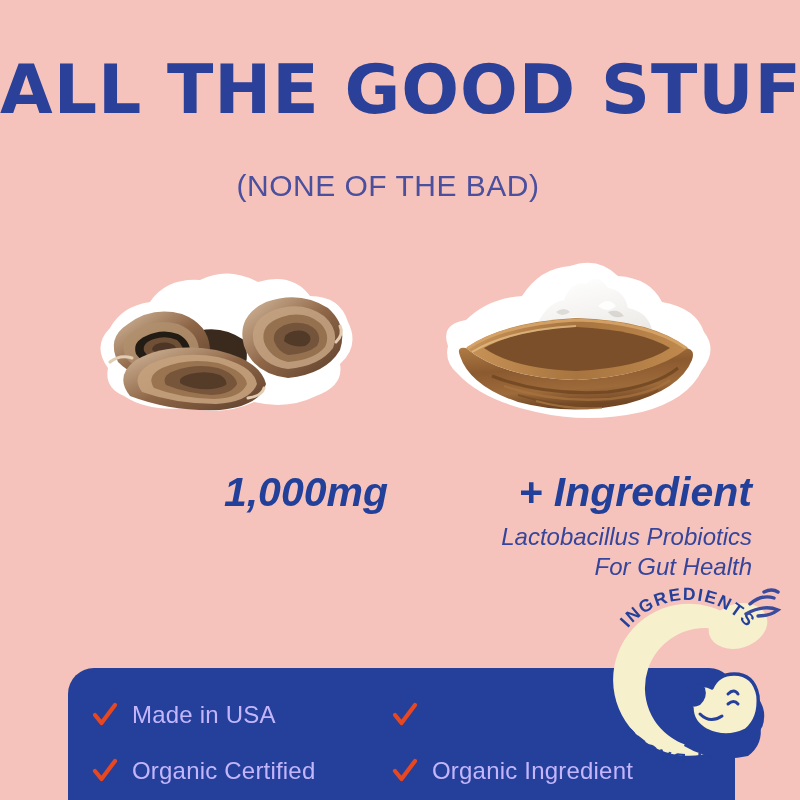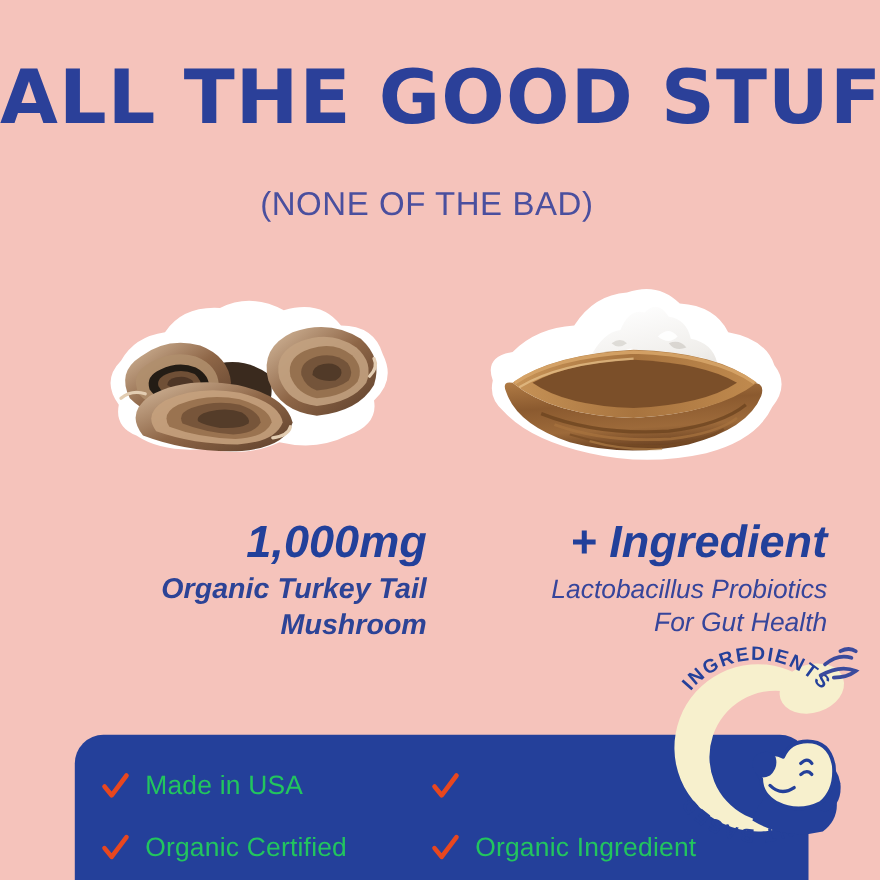--- a/index.html
+++ b/index.html
@@ -120,21 +120,21 @@
   }
   .check-mark {
     flex: 0 0 auto;
     width: 26px;
     height: 26px;
     display: block;
   }
   .check-label {
     font-size: 24px;
     font-weight: 400;
-    color: #22c55e;
+    color: #c4b5fd;
     white-space: nowrap;
     letter-spacing: 0.2px;
   }
 
   
   #badge {
     position: absolute;
     left: 588px;
     top: 578px;
     width: 200px;
@@ -212,24 +212,20 @@
           <path d="M132 133 Q130 127 142 124 Q159 120 172 125 Q180 130 178 135
                    Q170 140 152 139 Q138 137 132 133 Z" fill="#543c29"></path>
         </g>
 
         <path d="M62 112 Q72 104 84 108" stroke="#e3cdb2" stroke-width="3" fill="none" stroke-linecap="round"></path>
         <path d="M288 92 Q296 84 292 76" stroke="#e3cdb2" stroke-width="3" fill="none" stroke-linecap="round"></path>
         <path d="M200 148 Q214 146 216 138" stroke="#e3cdb2" stroke-width="3" fill="none" stroke-linecap="round"></path>
       </svg>
     </div>
     <div class="amount">1,000mg</div>
-    <div class="desc-bold">
-      <div>Organic Turkey Tail</div>
-      <div>Mushroom</div>
-    </div>
   </div>
 
   <div class="column" id="column-right">
     <div class="art-wrap">
       <svg width="340" height="175" viewBox="0 0 340 175">
         <defs>
           <linearGradient id="bowlWood" x1="0" y1="0" x2="0.25" y2="1">
             <stop offset="0%" stop-color="#b07b45"></stop>
             <stop offset="40%" stop-color="#8b5a2f"></stop>
             <stop offset="75%" stop-color="#9d6a3a"></stop>

